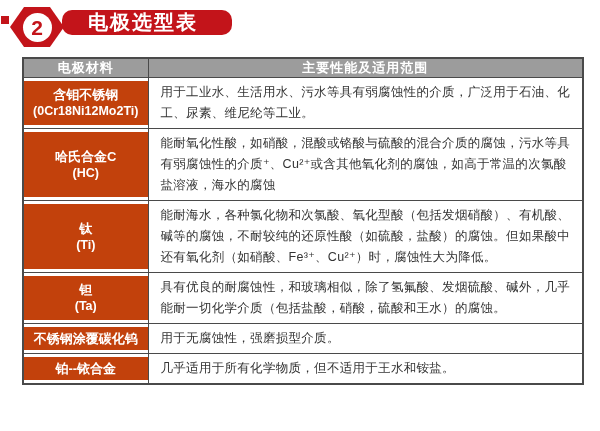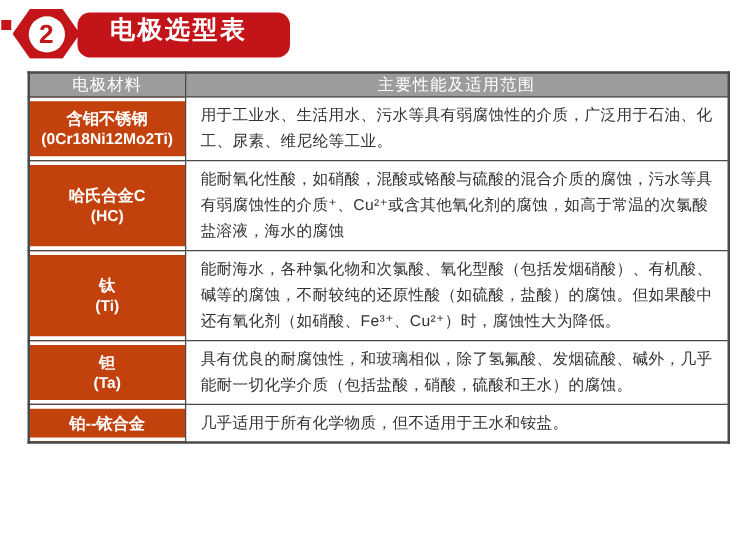--- a/index.html
+++ b/index.html
@@ -22,42 +22,42 @@
     display: flex; align-items: center; justify-content: center;
   }
   .hex-inner {
     width: 29px; height: 29px; border-radius: 50%; background: #ffffff;
     display: flex; align-items: center; justify-content: center;
   }
   .hex-number {
     color: #c3141a; font-size: 21px; font-weight: bold; line-height: 1;
   }
   .title-banner {
-    position: absolute; left: 62px; top: 10px; width: 170px; height: 36px;
+    position: absolute; left: 62px; top: 10px; width: 170px; height: 25px;
     background: #c3141a; border-radius: 10px;
-    display: flex; align-items: flex-start; justify-content: center;
+    display: flex; align-items: center; justify-content: center;
   }
   .title-text {
     color: #ffffff; font-size: 20px; font-weight: bold; letter-spacing: 2px;
     padding-right: 8px;
   }
 
   
   .sel-table {
     position: absolute; left: 22px; top: 57px; width: 560px;
     border-collapse: collapse; table-layout: fixed;
     border: 2px solid #4a4a4a;
   }
   .sel-table col.c-left  { width: 125px; }
   .sel-table col.c-right { width: 435px; }
   .sel-table th, .sel-table td {
     border: 1px solid #4a4a4a; vertical-align: middle;
   }
   .sel-table th {
-    background: #9c9c9c; color: #ffffff; font-size: 13px; font-weight: normal;
+    background: #9c9c9c; color: #ffffff; font-size: 13px; font-weight: bold;
     height: 16px; text-align: center; letter-spacing: 1px;
   }
   td.mat-cell {
     background: #c2410c; color: #ffffff; font-weight: bold;
     text-align: center; font-size: 13px; line-height: 17px; padding: 6px 1px;
     box-shadow: inset 0 3px 0 #ffffff, inset 0 -3px 0 #ffffff;
   }
   td.mat-cell .grade { font-size: 12.5px; white-space: nowrap; }
   td.desc-cell {
     background: #ffffff; color: #333333; font-size: 12.5px;
@@ -120,20 +120,27 @@
   </tr>
 
   <tr>
     <td class="mat-cell">
       <div>钽</div>
       <div class="grade">(Ta)</div>
     </td>
     <td class="desc-cell">具有优良的耐腐蚀性，和玻璃相似，除了氢氟酸、发烟硫酸、碱外，几乎能耐一切化学介质（包括盐酸，硝酸，硫酸和王水）的腐蚀。</td>
   </tr>
 
+  <tr>
+    <td class="mat-cell">
+      <div>不锈钢涂覆碳化钨</div>
+
+    </td>
+    <td class="desc-cell">用于无腐蚀性，强磨损型介质。</td>
+  </tr>
 
   <tr>
     <td class="mat-cell">
       <div>铂--铱合金</div>
 
     </td>
     <td class="desc-cell">几乎适用于所有化学物质，但不适用于王水和铵盐。</td>
   </tr>
 </tbody>
   </table>

